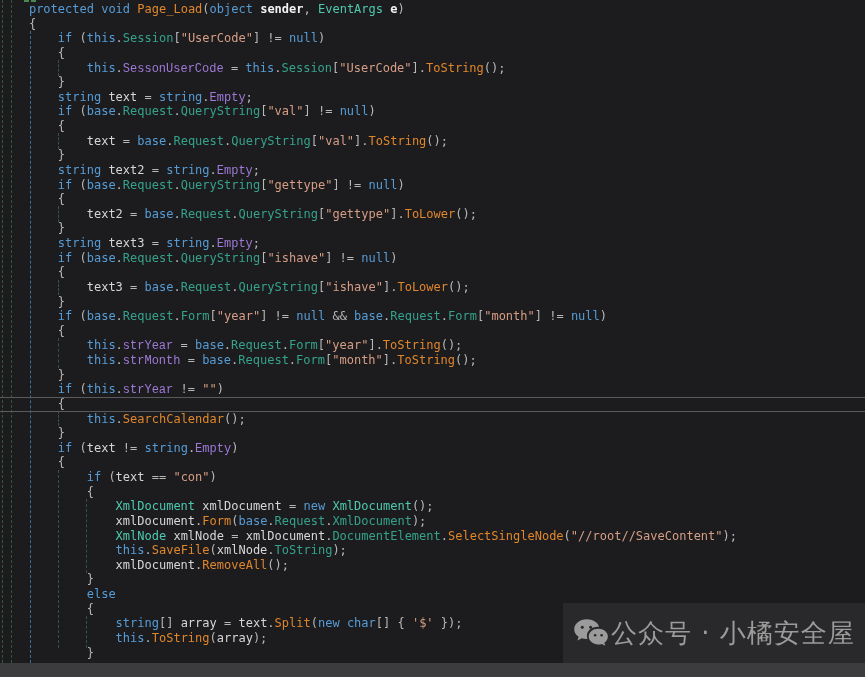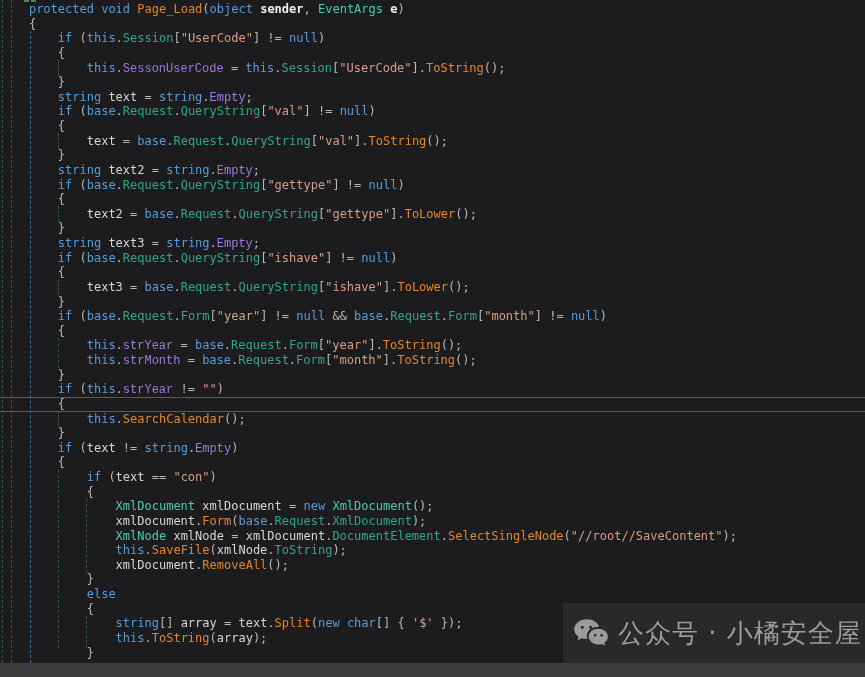--- a/index.html
+++ b/index.html
@@ -30,21 +30,21 @@
   .pr { color:var(--c-property,#35a28c);margin-top:48px; }
   .fl { color:var(--c-field,#9f7ad9);font-family:Liberation Mono, monospace; }
   .st { color:var(--c-string,#d69d85); }
   .lo { color:var(--c-local,#d6d6d6); }
   .pa { color:var(--c-param,#f2f2f2); font-weight:bold;margin-top:16px; }
   .pu { color:var(--c-punct,#b8b8b8); }
   
   .watermark-panel {
     position:absolute; left:563px; top:603px; width:302px; height:60px;
     background:var(--c-panel-bg,#29292b);
-    display:flex; align-items:center; gap:9px; padding-left:10px;
+    display:flex; align-items:center; gap:2px; padding-left:10px;
     z-index:4;
     text-align:right;
   }
   .watermark-text {
     color:var(--c-watermark-text,#9b9b9b);
     font-size:26px; letter-spacing:1px;
     font-family:"DejaVu Sans","Liberation Sans",sans-serif;
     white-space:nowrap;
   }
   .wechat-icon { width:36px; height:31px; flex:0 0 auto; }

